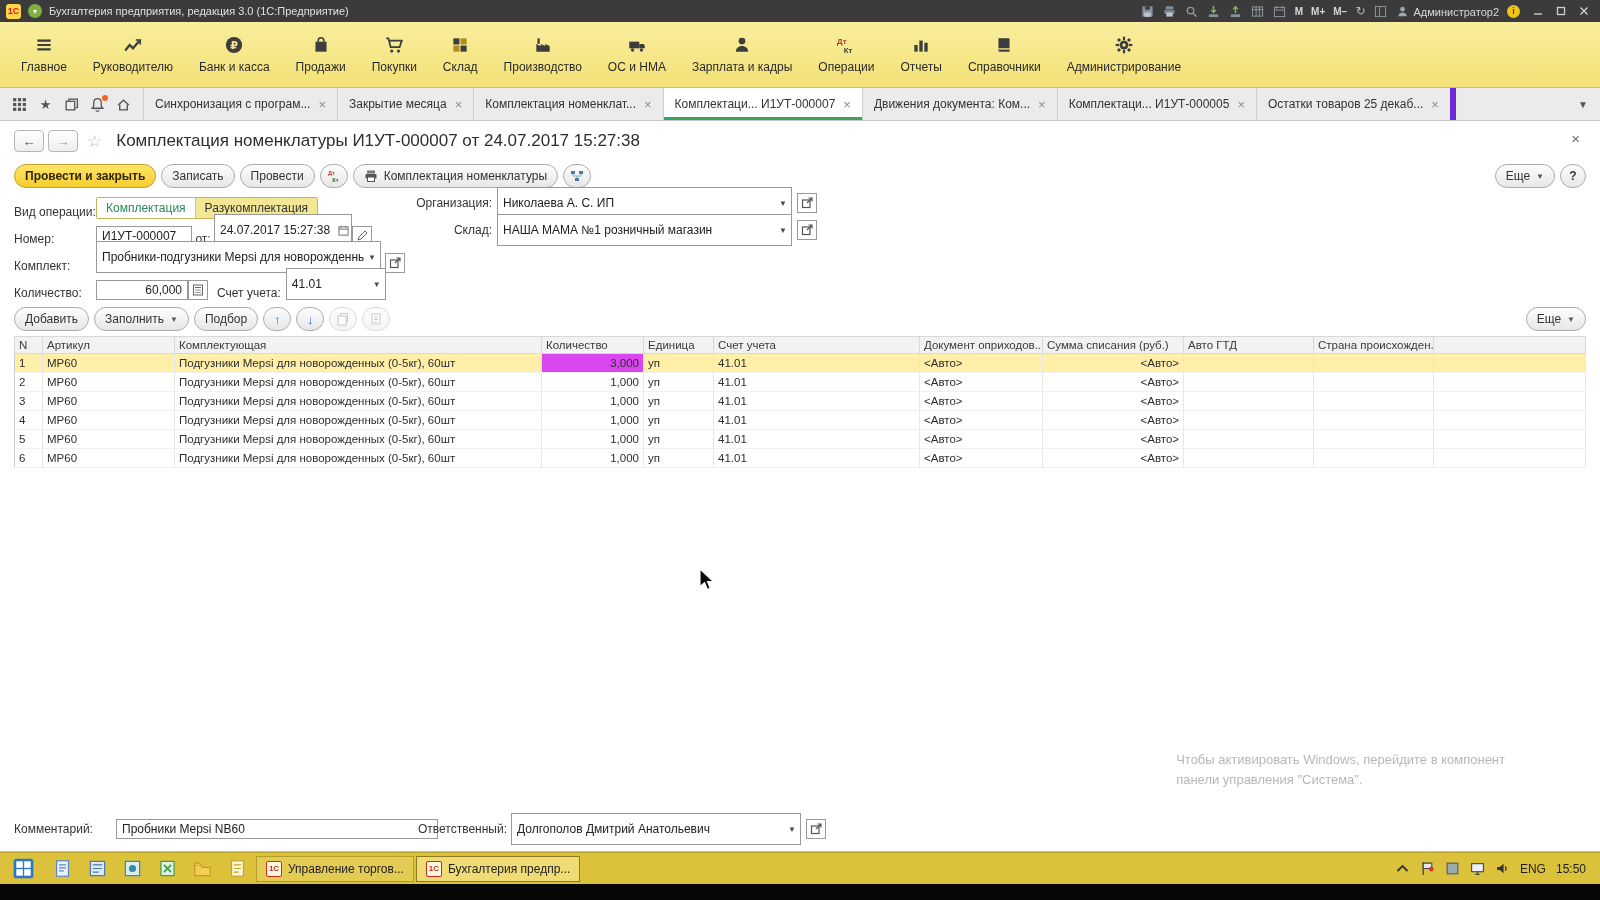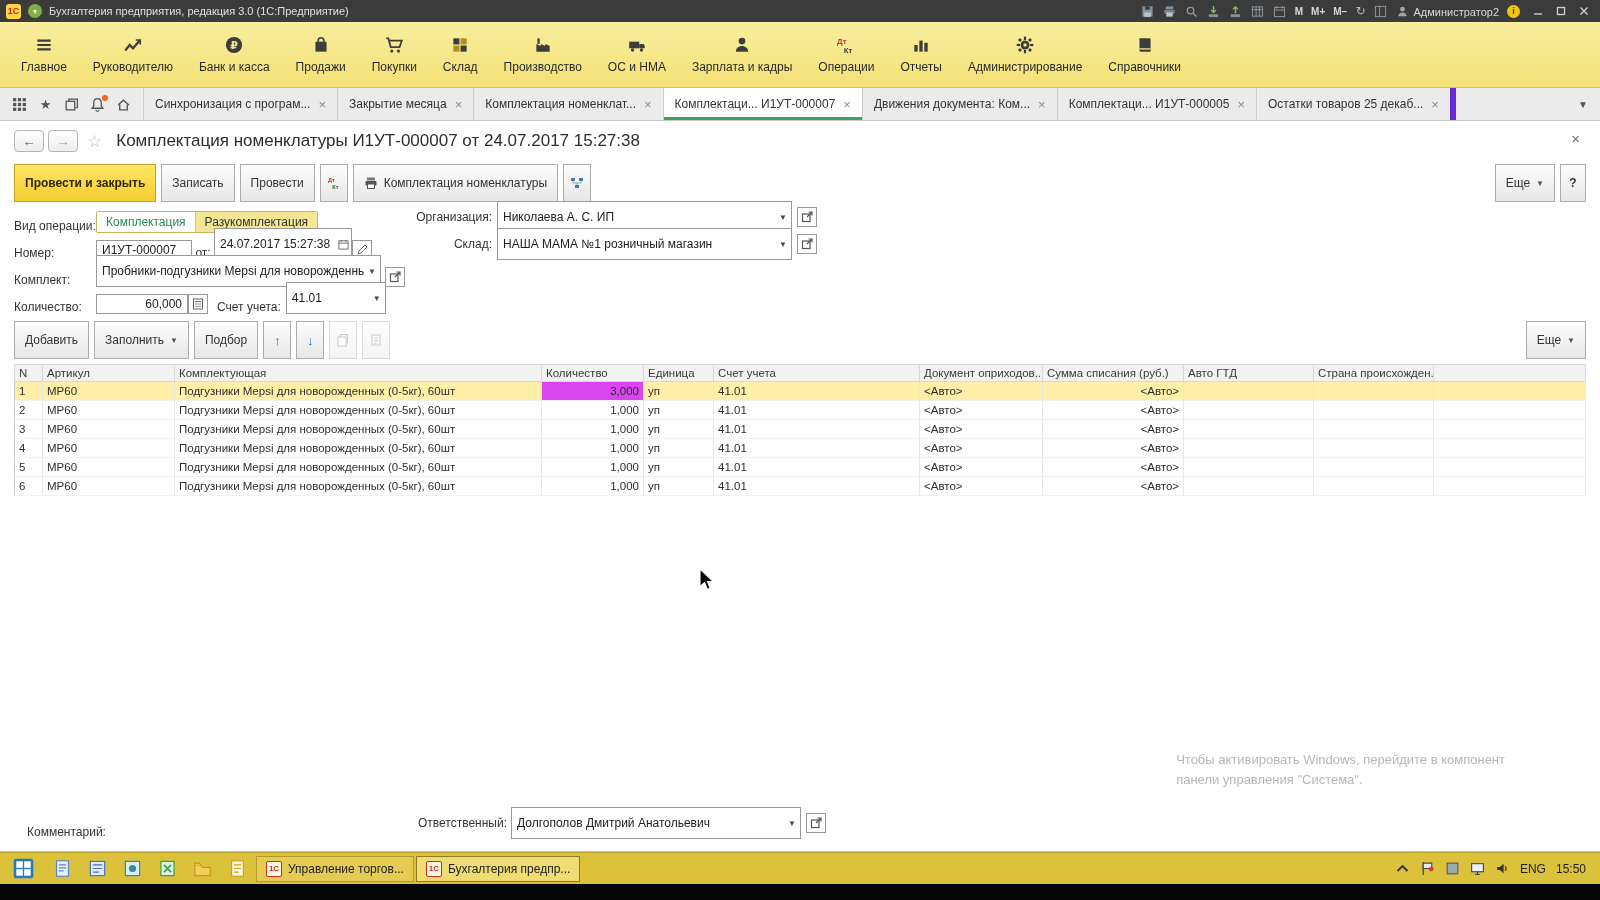--- a/index.html
+++ b/index.html
@@ -46,21 +46,21 @@
   
   .doc{position:relative;height:731px;display:flex;flex-direction:column;background:#fff;border-bottom:1px solid #bdbdbd}
   .doc-head{display:flex;align-items:center;gap:9px;padding:9px 14px 4px}
   .nav{display:flex;gap:4px}
   .nbtn{width:30px;height:22px;border:1px solid #b5b5b5;border-radius:4px;background:linear-gradient(#fff,#ededed);display:flex;align-items:center;justify-content:center;font-size:13px;color:#444}
   .nbtn.fwd{color:#9e9e9e}
   .fav{color:#bdbdbd;font-size:17px}
   .doc-title{font-size:17px;color:#2e2e2e;margin-left:5px;white-space:nowrap}
   .doc-close{margin-left:auto;color:#6f6f6f;font-size:15px;padding:0 6px;align-self:flex-start}
   .doc-toolbar{display:flex;align-items:center;gap:5px;padding:8px 14px 6px}
-  .btn{height:38px;border:1px solid #acacac;border-radius:0;background:linear-gradient(#fdfdfd,#e7e7e7);padding:0 10px;font-size:12px;color:#333;display:inline-flex;align-items:center;gap:6px;white-space:nowrap}
+  .btn{height:24px;border:1px solid #acacac;border-radius:12px;background:linear-gradient(#fdfdfd,#e7e7e7);padding:0 10px;font-size:12px;color:#333;display:inline-flex;align-items:center;gap:6px;white-space:nowrap}
   .btn.primary{background:linear-gradient(#ffe566,#f6cd30);border-color:#c2a029;font-weight:bold;color:#2e2600}
   .btn.iconb{width:28px;padding:0;justify-content:center}
   .btn .dd{font-size:8px;color:#555}
   .btn svg{width:14px;height:14px}
   .btn.help{width:26px;padding:0;justify-content:center;font-weight:bold}
   .btn.dis{opacity:.45}
   .spacer{flex:1}
   .arrow-up{color:#1e6fd0;font-weight:bold;font-size:13px}
   .arrow-dn{color:#1e6fd0;font-weight:bold;font-size:13px}
 
@@ -92,21 +92,21 @@
   .grid td{border-right:1px solid #e7e7e7;border-bottom:1px solid #f1f1f1;padding:0 4px;height:19px;white-space:nowrap;overflow:hidden;color:#2e2e2e}
   .grid tr.sel td{background:#ffefa8}
   .grid tr.sel td.qty{background:#d946ef}
 
   
   .watermark{position:absolute;right:95px;bottom:62px;color:#a9a9a9;pointer-events:none}
   .watermark .w1{font-size:23px;color:#ababab;margin-bottom:7px}
   .watermark .w2{font-size:13px;color:#b7b7b7;line-height:1.5}
 
   
-  .doc-footer{margin-top:auto;position:relative;display:flex;align-items:flex-end;gap:20px;padding:8px 27px 12px}
+  .doc-footer{margin-top:auto;position:relative;display:flex;align-items:center;gap:20px;padding:8px 14px 12px}
   .doc-footer .rgroup{left:418px;bottom:auto}
   .doc-footer .flbl2{width:88px}
 
   
   .taskbar{height:32px;background:#dcc13b;border-top:1px solid #c0a82e;display:flex;align-items:center;padding:0 2px;gap:1px}
   .start{width:42px;height:100%;display:flex;align-items:center;justify-content:center}
   .start svg{width:21px;height:21px}
   .tk-ico{width:34px;height:100%;display:flex;align-items:center;justify-content:center}
   .tk-ico svg{width:19px;height:19px}
   .taskbtn{height:26px;display:flex;align-items:center;gap:6px;padding:0 9px;border:1px solid #b49c28;background:#e4cc54;font-size:12px;color:#222;white-space:nowrap;margin:0 1px}
@@ -311,44 +311,44 @@
           <rect x="3" y="9" width="3" height="6" fill="#3d3d3d"></rect>
           <rect x="7.5" y="5" width="3" height="10" fill="#3d3d3d"></rect>
           <rect x="12" y="7" width="3" height="8" fill="#3d3d3d"></rect>
         </svg>
       </span>
       <span class="rlbl">Отчеты</span>
     </div>
     <div class="ritem">
       <span class="ricon">
         <svg viewBox="0 0 18 18">
+          <path d="M4 3h9a1 1 0 011 1v11H5a1 1 0 01-1-1z" fill="#3d3d3d"></path>
+          <path d="M4 12.5h10" stroke="#f6e684" stroke-width="1.2"></path>
+        </svg>
+      </span>
+      <span class="rlbl">Справочники</span>
+    </div>
+    <div class="ritem">
+      <span class="ricon">
+        <svg viewBox="0 0 18 18">
           <g fill="#3d3d3d">
             <rect x="8" y="1.5" width="2" height="3"></rect>
             <rect x="8" y="13.5" width="2" height="3"></rect>
             <rect x="1.5" y="8" width="3" height="2"></rect>
             <rect x="13.5" y="8" width="3" height="2"></rect>
             <rect x="3.2" y="3.2" width="2.6" height="2.6" transform="rotate(45 4.5 4.5)"></rect>
             <rect x="12.2" y="3.2" width="2.6" height="2.6" transform="rotate(45 13.5 4.5)"></rect>
             <rect x="3.2" y="12.2" width="2.6" height="2.6" transform="rotate(45 4.5 13.5)"></rect>
             <rect x="12.2" y="12.2" width="2.6" height="2.6" transform="rotate(45 13.5 13.5)"></rect>
             <circle cx="9" cy="9" r="4"></circle>
           </g>
           <circle cx="9" cy="9" r="1.5" fill="#f6e684"></circle>
         </svg>
       </span>
       <span class="rlbl">Администрирование</span>
-    </div>
-    <div class="ritem">
-      <span class="ricon">
-        <svg viewBox="0 0 18 18">
-          <path d="M4 3h9a1 1 0 011 1v11H5a1 1 0 01-1-1z" fill="#3d3d3d"></path>
-          <path d="M4 12.5h10" stroke="#f6e684" stroke-width="1.2"></path>
-        </svg>
-      </span>
-      <span class="rlbl">Справочники</span>
     </div>
   </div>
 
 <div class="tabbar">
   <div class="tabbar-icons">
     <span class="ti">
         <svg viewBox="0 0 14 14">
           <g fill="#555">
             <rect x="1" y="1" width="3" height="3"></rect>
             <rect x="5.5" y="1" width="3" height="3"></rect>
@@ -700,20 +700,21 @@
     </table>
   </div>
 
   <div class="watermark">
     <div class="w2">Чтобы активировать Windows, перейдите в компонент</div>
     <div class="w2">панели управления "Система".</div>
   </div>
 
   <div class="doc-footer">
     <div class="flbl">Комментарий:</div>
+    <input class="inp" style="width: 322px;" value="Пробники Mepsi NB60">
     <div class="rgroup">
       <div class="flbl2">Ответственный:</div>
       <div class="combo" style="width:290px">
         <span class="val">Долгополов Дмитрий Анатольевич</span>
         <span class="dd">▼</span>
       </div>
       <div class="sq">
           <svg viewBox="0 0 12 12">
             <rect x="1.5" y="3" width="7.5" height="7.5" fill="none" stroke="#555" stroke-width="1.2"></rect>
             <path d="M6 6l4.5-4.5M7.5 1h3.5v3.5" stroke="#555" stroke-width="1.2" fill="none"></path>

